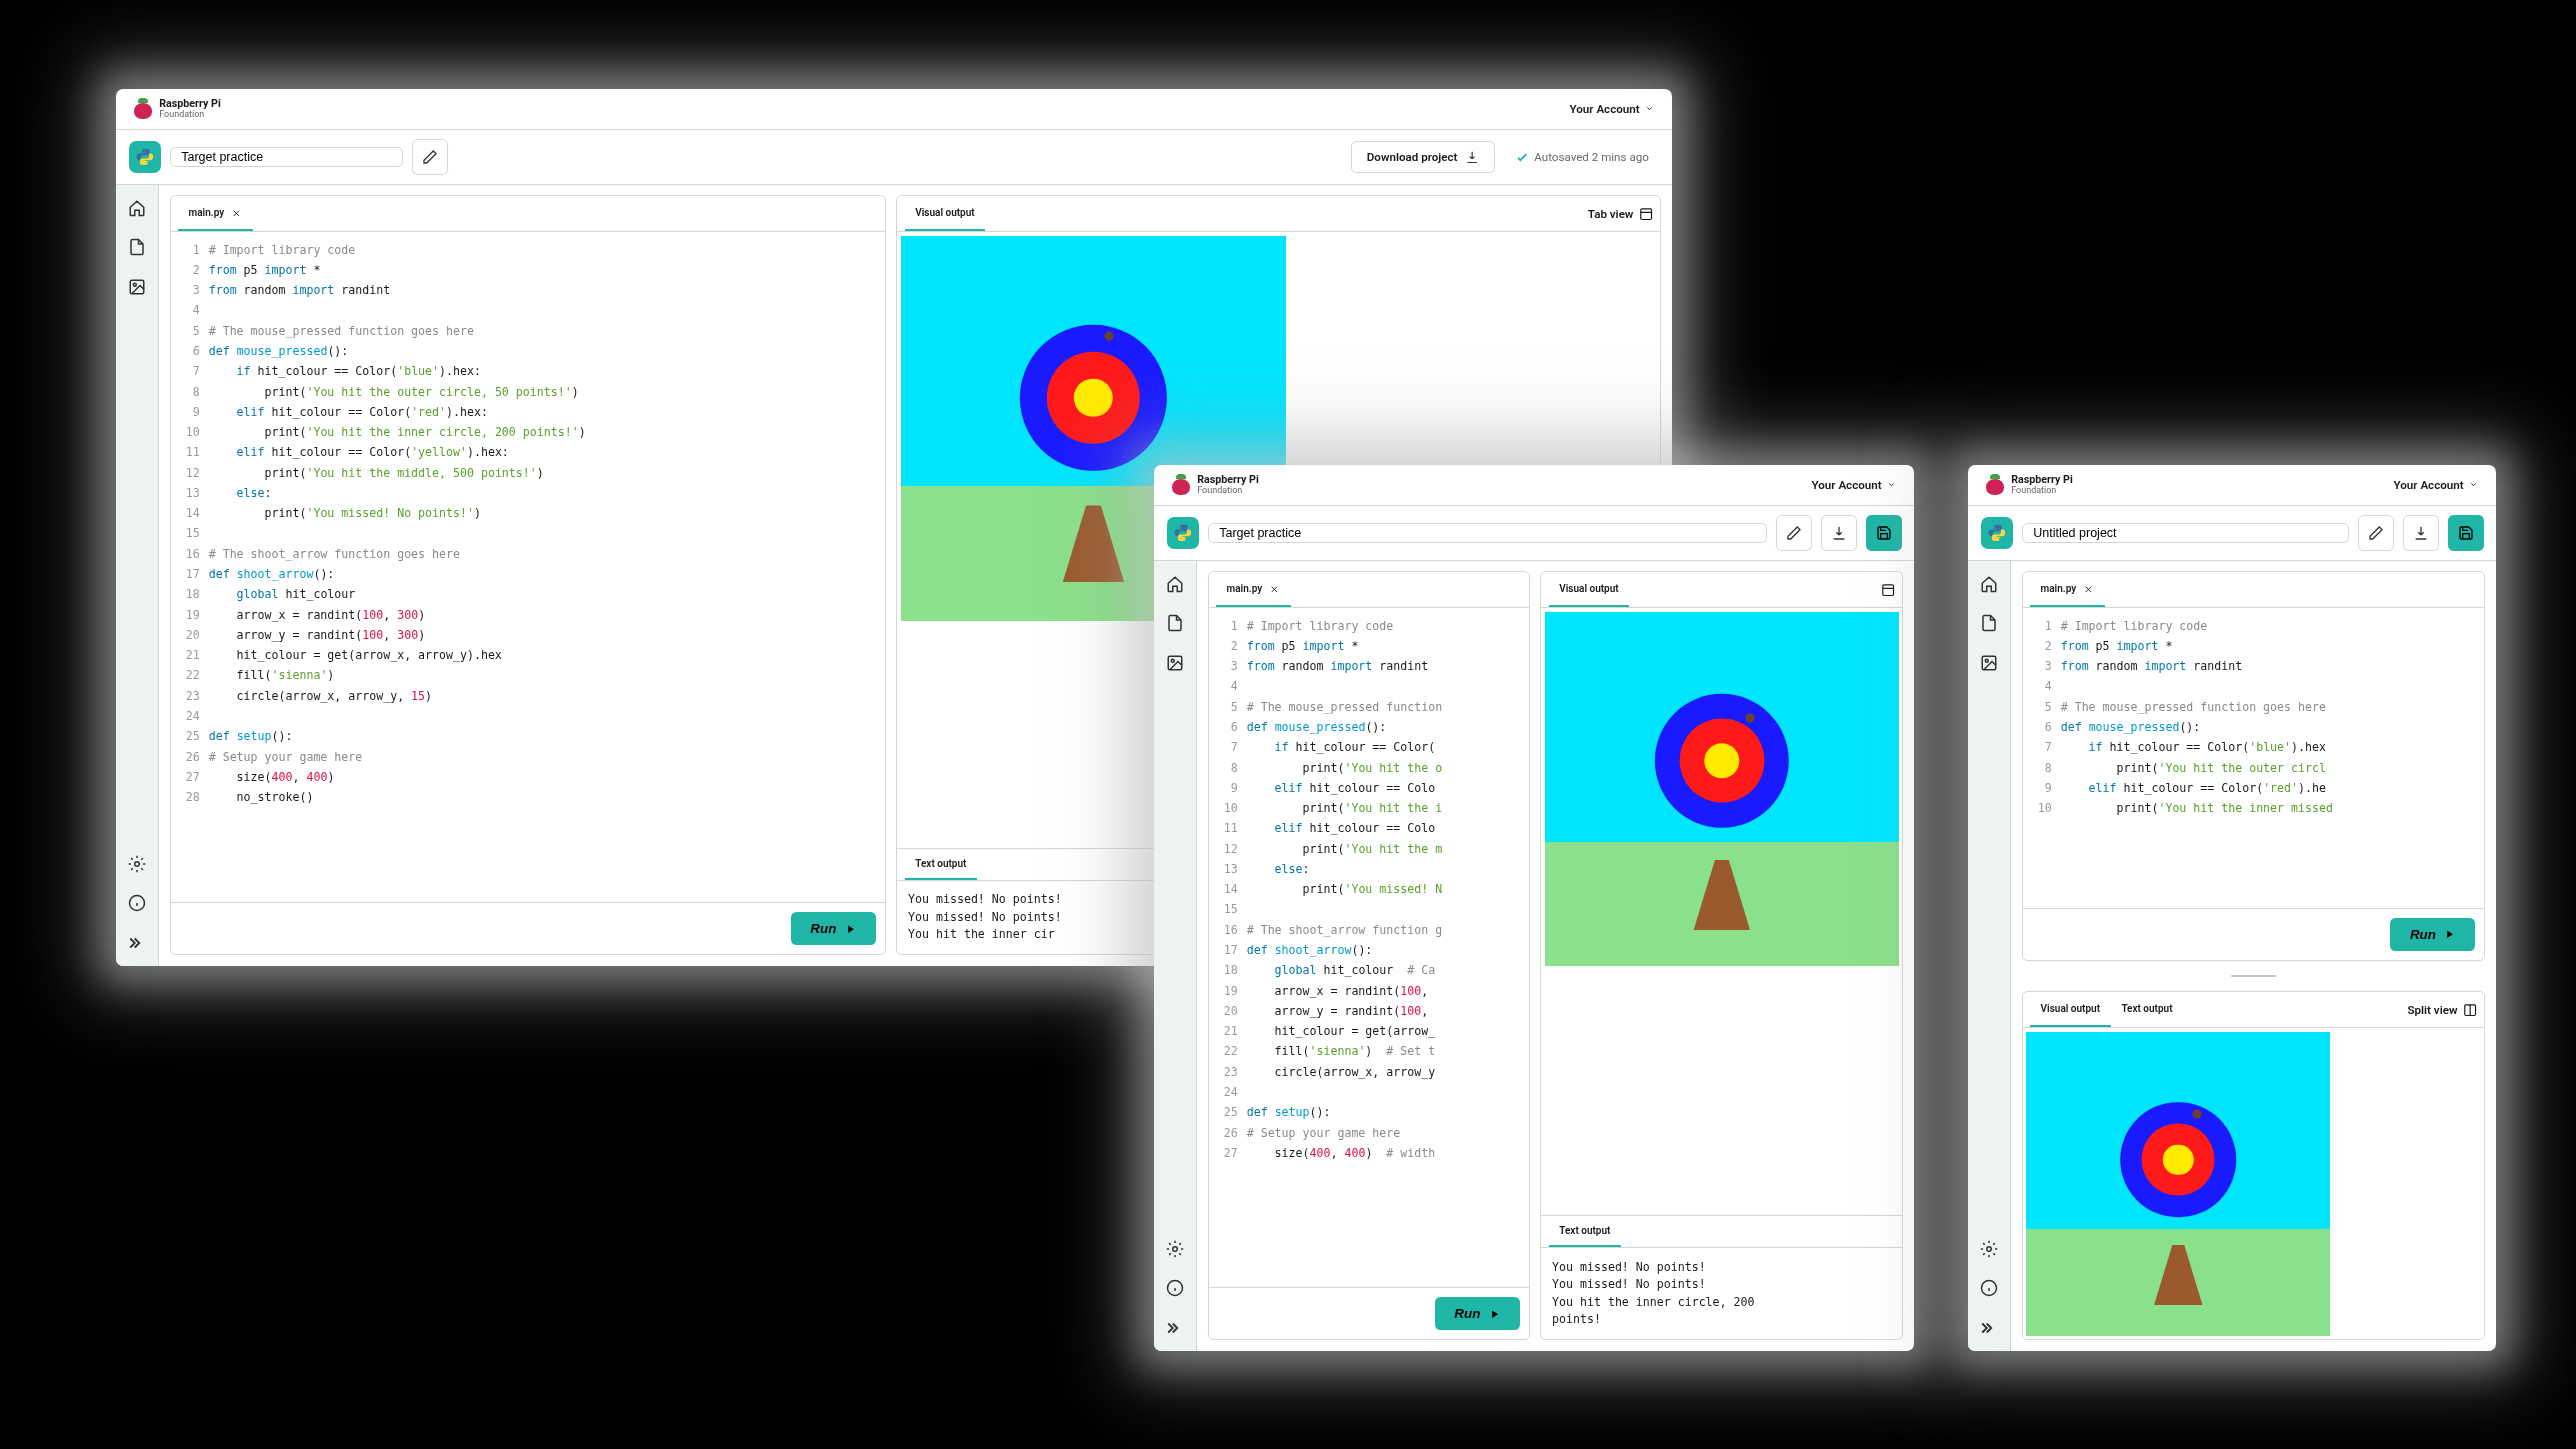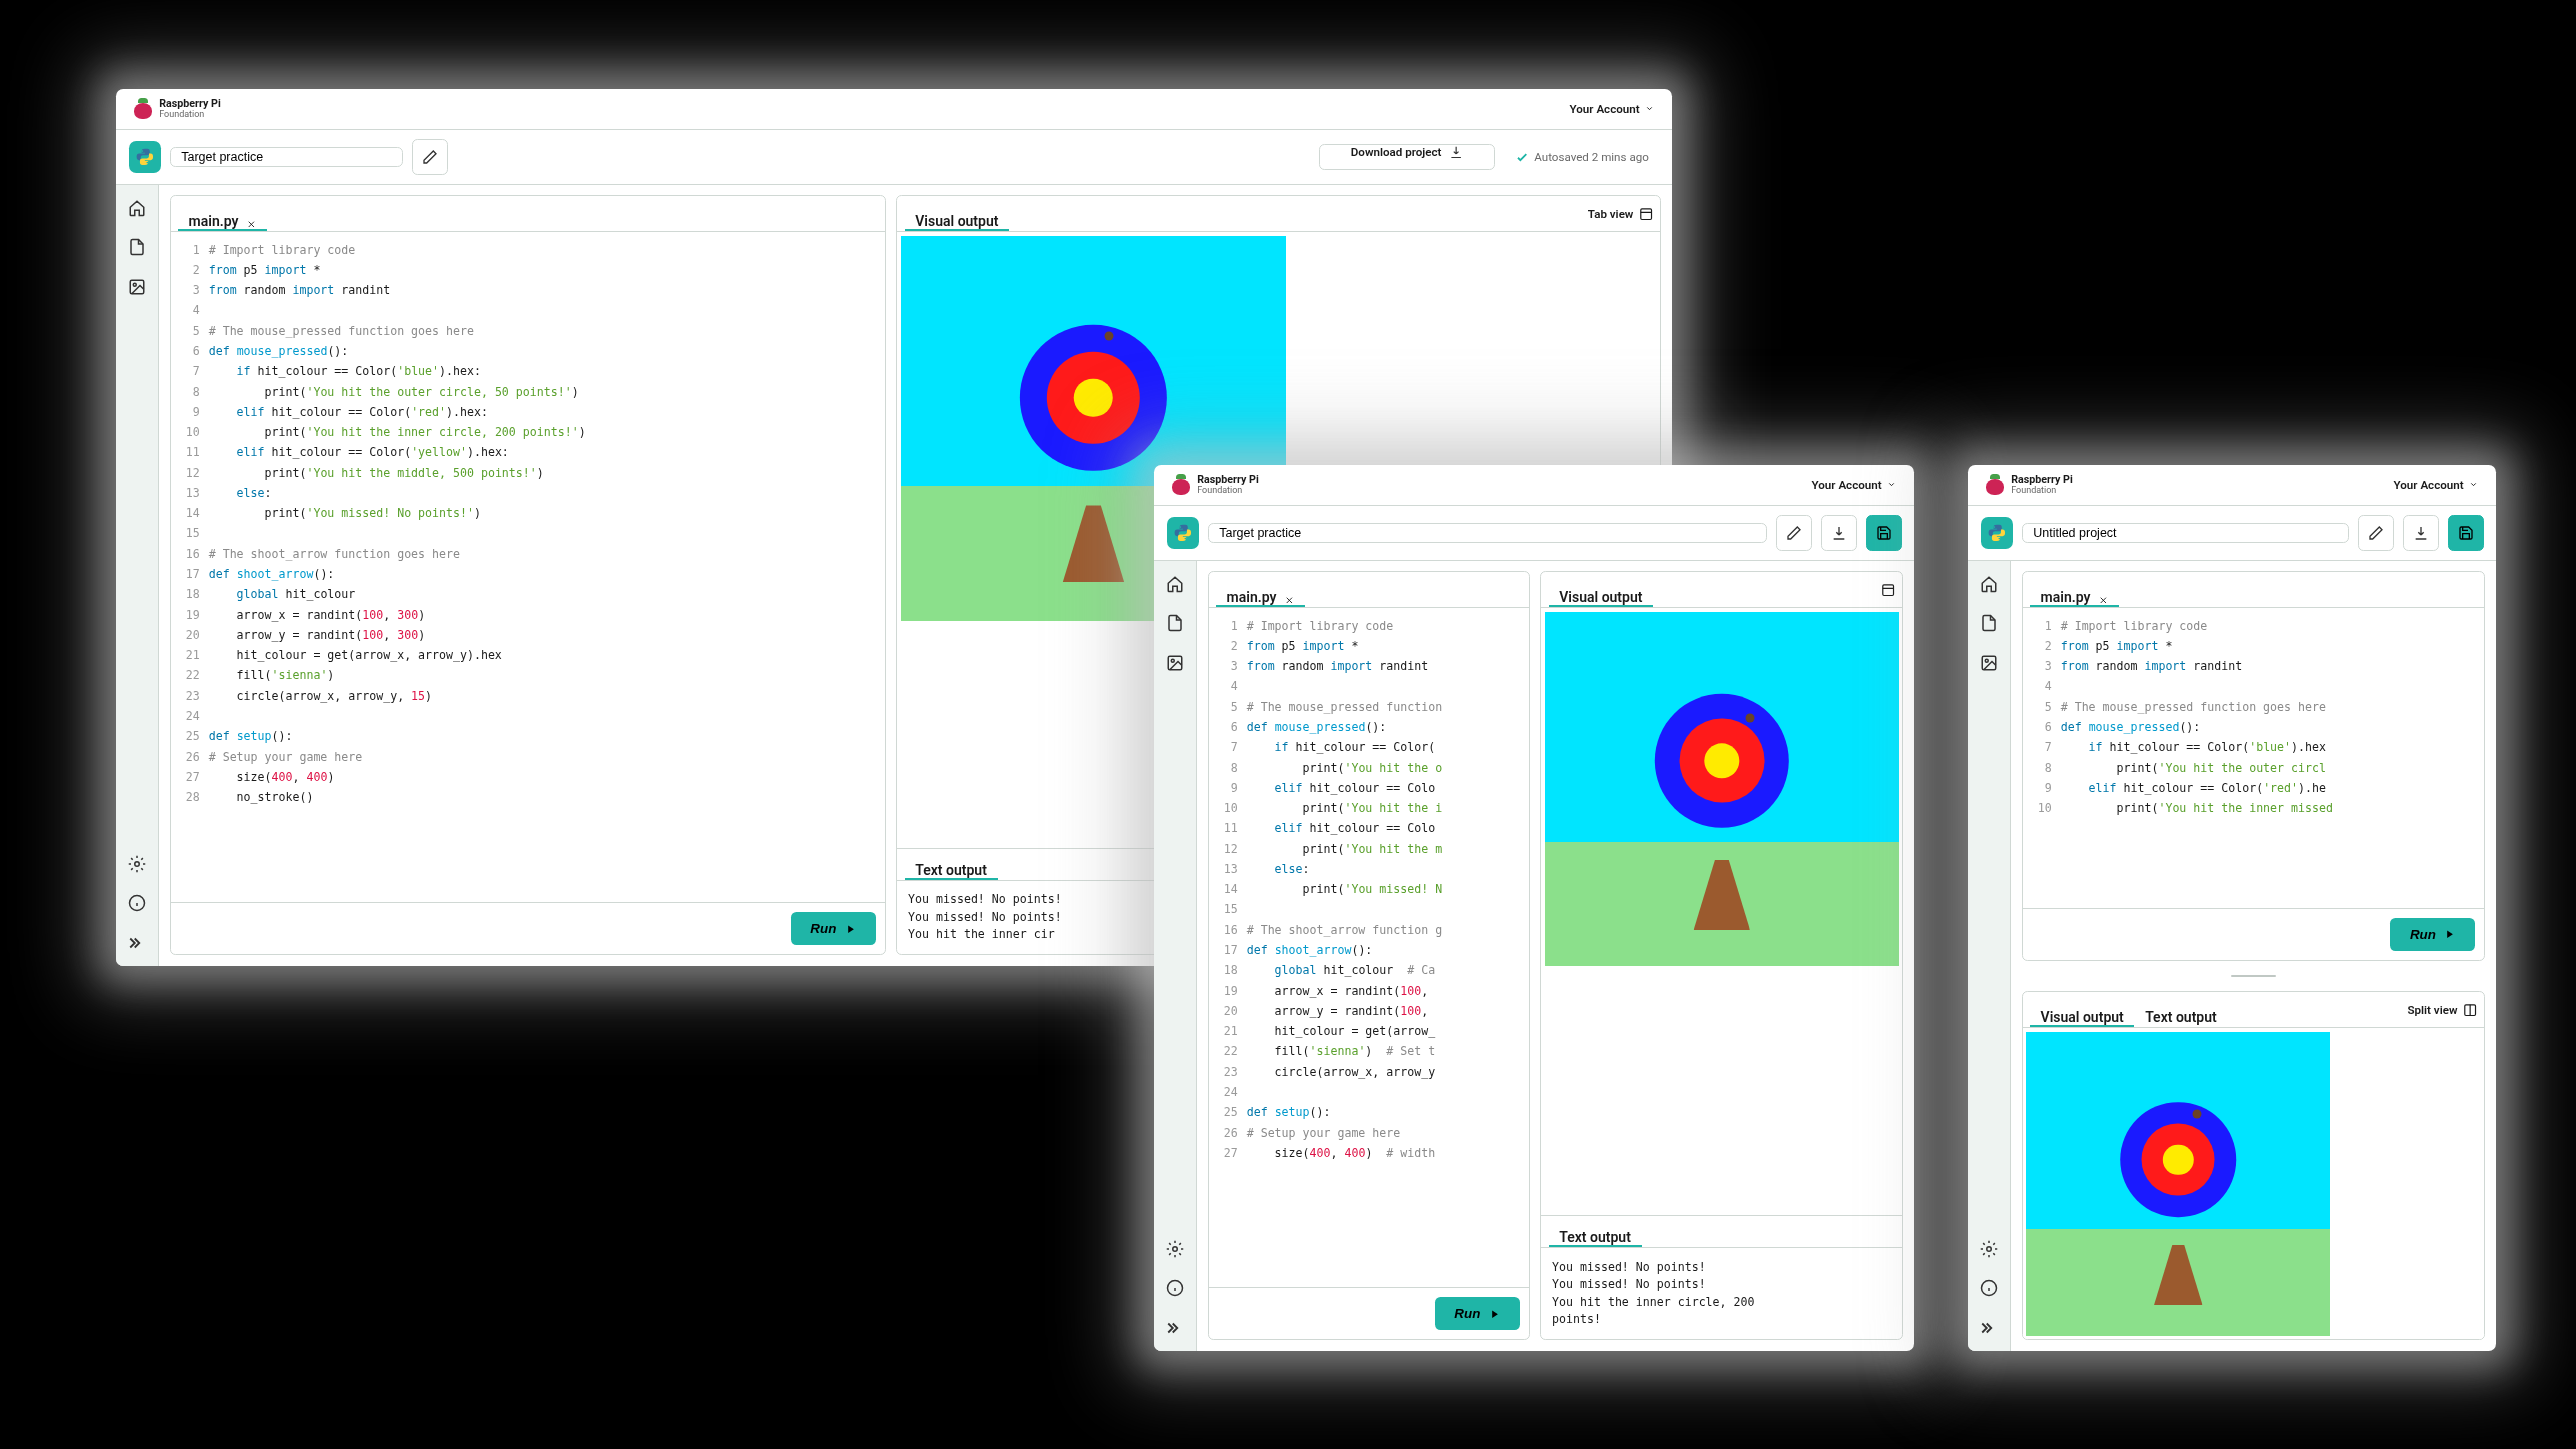--- a/index.html
+++ b/index.html
@@ -21,36 +21,36 @@
 .toolbar { display:flex; align-items:center; padding:9px 12.5px; gap:9px; border-bottom:0.9px solid #d0d8d4; }
 .pyicon { width:32px; height:32px; background:#1fb5a7; border-radius:7.2px; display:flex; align-items:center; justify-content:center; flex-shrink:0; }
 .pyicon svg { width:19.7px; height:19.7px; }
 .proj-name { flex:0 0 auto; display:flex; align-items:center; background:#fff; border:0.9px solid #d0d8d4; border-radius:5.4px; height:20px; padding:0 10.7px; min-width:233px; }
 .w2 .proj-name, .w3 .proj-name { min-width:197px; flex:1; }
 .proj-input { border:none; outline:none; font-size:12.5px; flex:1; background:transparent; }
 .iconbtn { width:36px; height:36px; border:0.9px solid #d0d8d4; border-radius:5.4px; background:#fff; display:flex; align-items:center; justify-content:center; cursor:pointer; flex-shrink:0; }
 .iconbtn.primary { background:#1fb5a7; border-color:#1fb5a7; }
 .iconbtn svg { width:16px; height:16px; }
 .spacer { flex:1; }
-.dl-btn { display:flex; align-items:flex-start; gap:7.2px; height:26px; padding:0 31px; border:0.9px solid #d0d8d4; border-radius:5.4px; background:#fff; font-weight:600; font-size:11.6px; cursor:pointer; }
+.dl-btn { display:flex; align-items:center; gap:7.2px; height:32px; padding:0 15px; border:0.9px solid #d0d8d4; border-radius:5.4px; background:#fff; font-weight:600; font-size:11.6px; cursor:pointer; }
 .autosave { display:flex; align-items:center; gap:5.4px; font-size:11.6px; color:#6a6a6a; padding:0 10.7px;justify-content:center; }
 .check { color:#1fb5a7; }
 .body { flex:1; display:flex; overflow:hidden; }
 .sidebar { width:43px; background:#eef3f1; border-right:0.9px solid #d0d8d4; display:flex; flex-direction:column; align-items:center; padding:14.3px 0; gap:21.5px; }
 .sidebar .bottom { margin-top:auto; display:flex; flex-direction:column; gap:21.5px; align-items:center; }
 .sbicon { width:18px; height:18px; cursor:pointer; color:#333; }
 .main { flex:1; display:flex; gap:10.7px; padding:10.7px; overflow:hidden; }
 .w3 .main { flex-direction:column; }
 .panel { background:#fff; border:0.9px solid #d0d8d4; border-radius:5.4px; display:flex; flex-direction:column; overflow:hidden; }
 .editor-panel { flex:1; min-width:0; }
 .output-panel { flex:1; min-width:0; }
 .w1 .editor-panel { flex:0 0 716px; }
 .w1 .output-panel { flex:1; }
 .tabs { display:flex; align-items:center; border-bottom:0.9px solid #d0d8d4; height:36px; padding:0 7.2px; }
-.tab { display:flex; align-items:flex-end; gap:7.2px; padding:0 10.7px; height:100%; font-size:14px; font-weight:600; border-bottom:2.7px solid transparent; cursor:pointer; }
+.tab { display:flex; align-items:center; gap:7.2px; padding:0 10.7px; height:100%; font-size:10px; font-weight:600; border-bottom:2.7px solid transparent; cursor:pointer; }
 .tab.active { border-bottom-color:#1fb5a7; }
 .tab .x { width:10.7px; height:10.7px; cursor:pointer; }
 .tabs .right { margin-left:auto; display:flex; align-items:center; gap:5.4px; font-size:11.6px; font-weight:600; cursor:pointer; }
 .code { flex:1; overflow:auto; font-family:ui-monospace,Menlo,Consolas,monospace; font-size:11.6px; line-height:1.75; padding:7.2px 0; position:relative; }
 .code-row { display:flex; white-space:pre; }
 .ln { width:38px; text-align:right; padding-right:9px; color:#9a9a9a; user-select:none; flex-shrink:0; }
 .code-text { flex:1; }
 .c-comment { color:#8a8a8a; }
 .c-kw { color:#0077aa; }
 .c-fn { color:#0099cc; }

